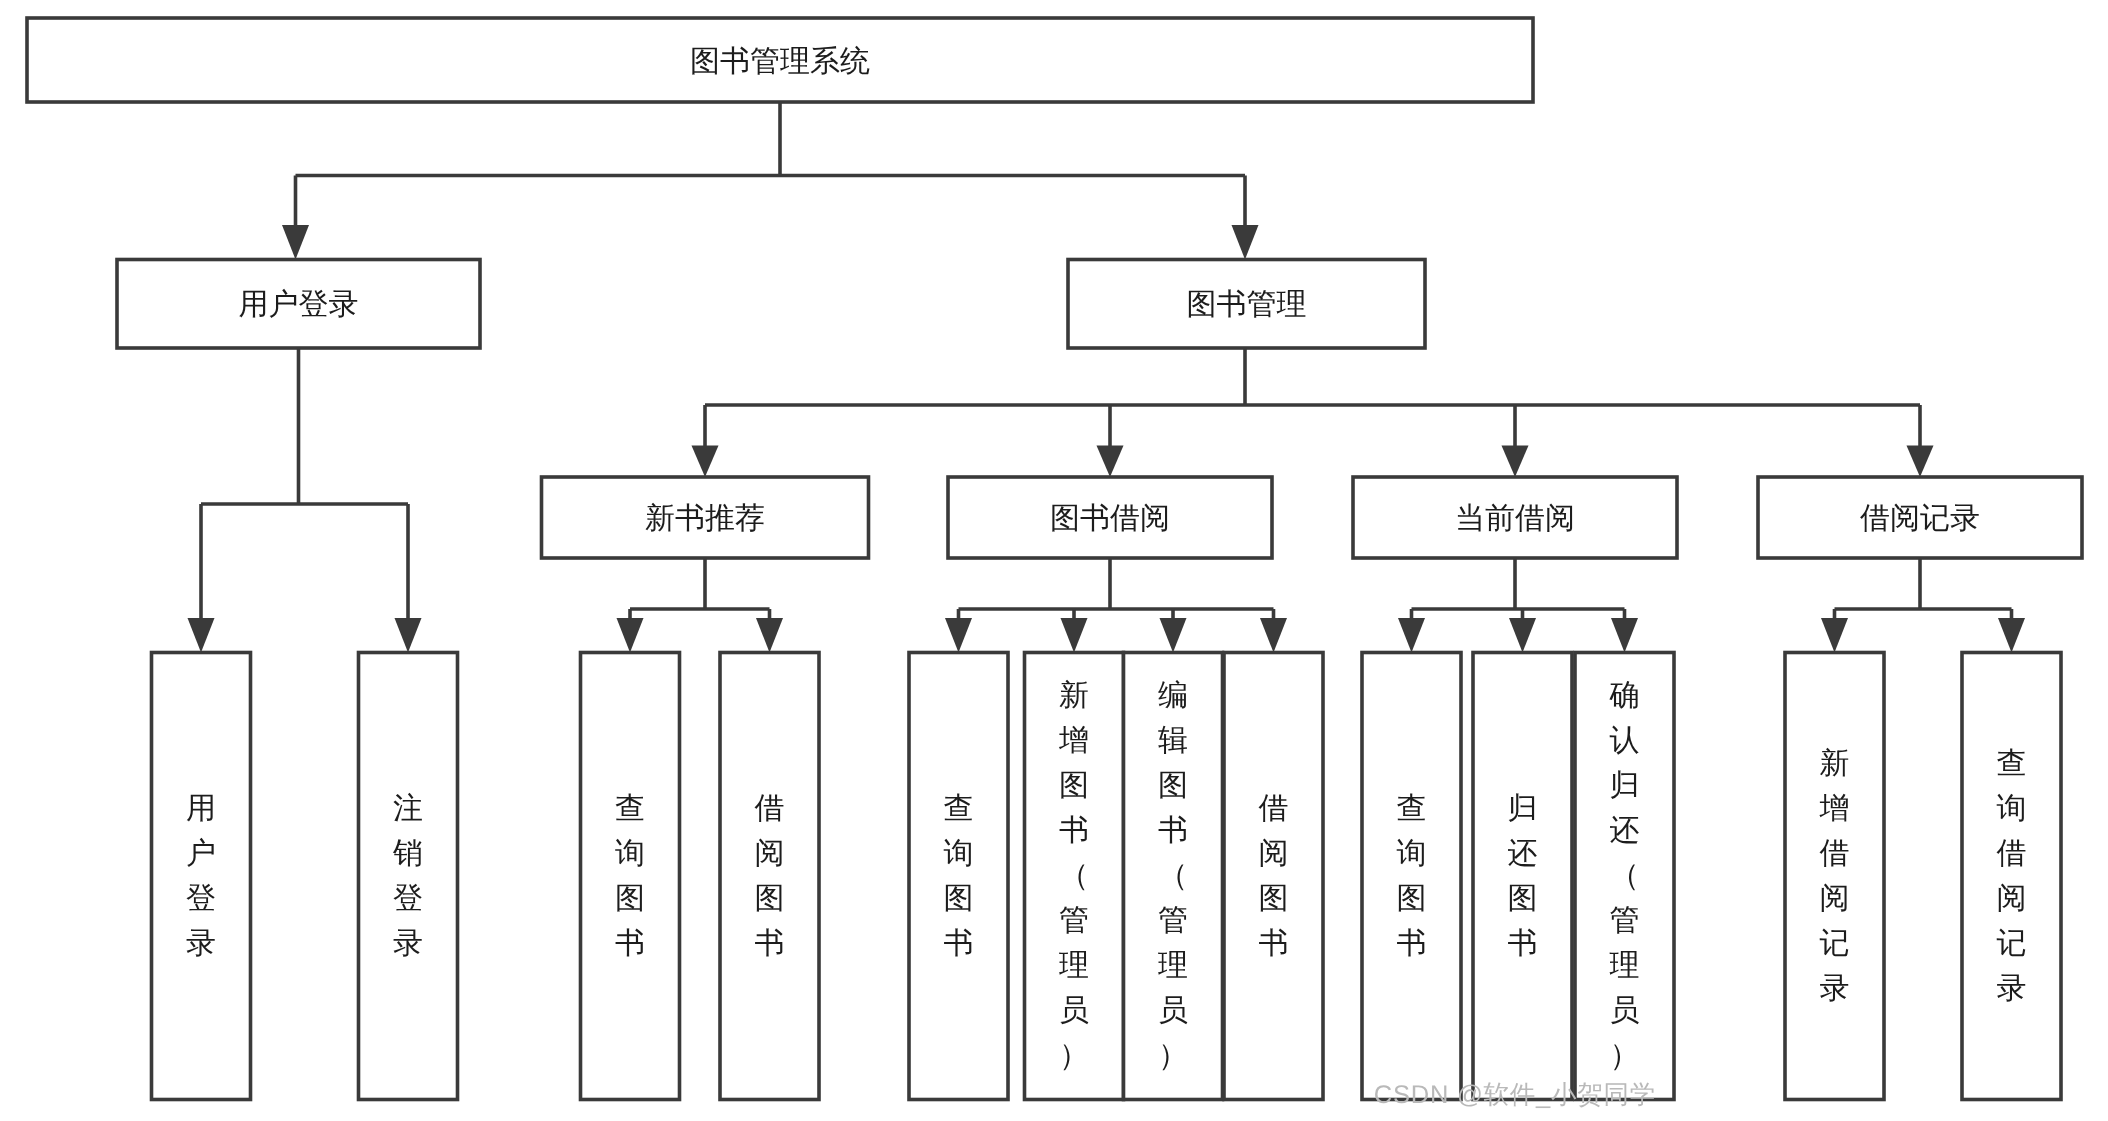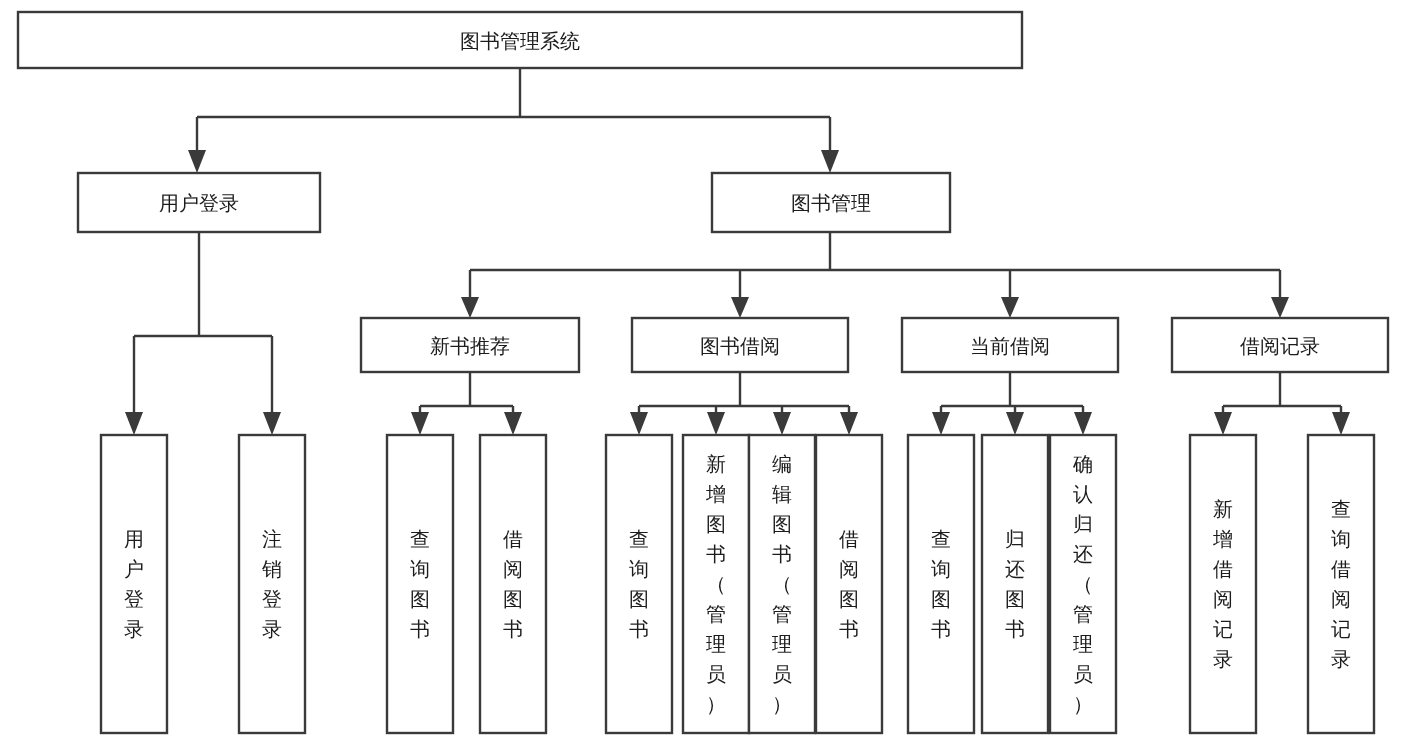--- a/index.html
+++ b/index.html
@@ -222,13 +222,14 @@
           <rect class="node-box" x="1190" y="435" width="66" height="298"></rect>
           <text class="node-label-v" x="1223" y="509"><tspan x="1223" y="509">新</tspan><tspan x="1223" y="539">增</tspan><tspan x="1223" y="569">借</tspan><tspan x="1223" y="599">阅</tspan><tspan x="1223" y="629">记</tspan><tspan x="1223" y="659">录</tspan></text>
         </g>
         <g>
           <rect class="node-box" x="1308" y="435" width="66" height="298"></rect>
           <text class="node-label-v" x="1341" y="509"><tspan x="1341" y="509">查</tspan><tspan x="1341" y="539">询</tspan><tspan x="1341" y="569">借</tspan><tspan x="1341" y="599">阅</tspan><tspan x="1341" y="629">记</tspan><tspan x="1341" y="659">录</tspan></text>
         </g>
       </g>
   </svg>
 
+  <div class="watermark-text">CSDN @软件_小贺同学</div>
 </div>
 
 </body></html>

